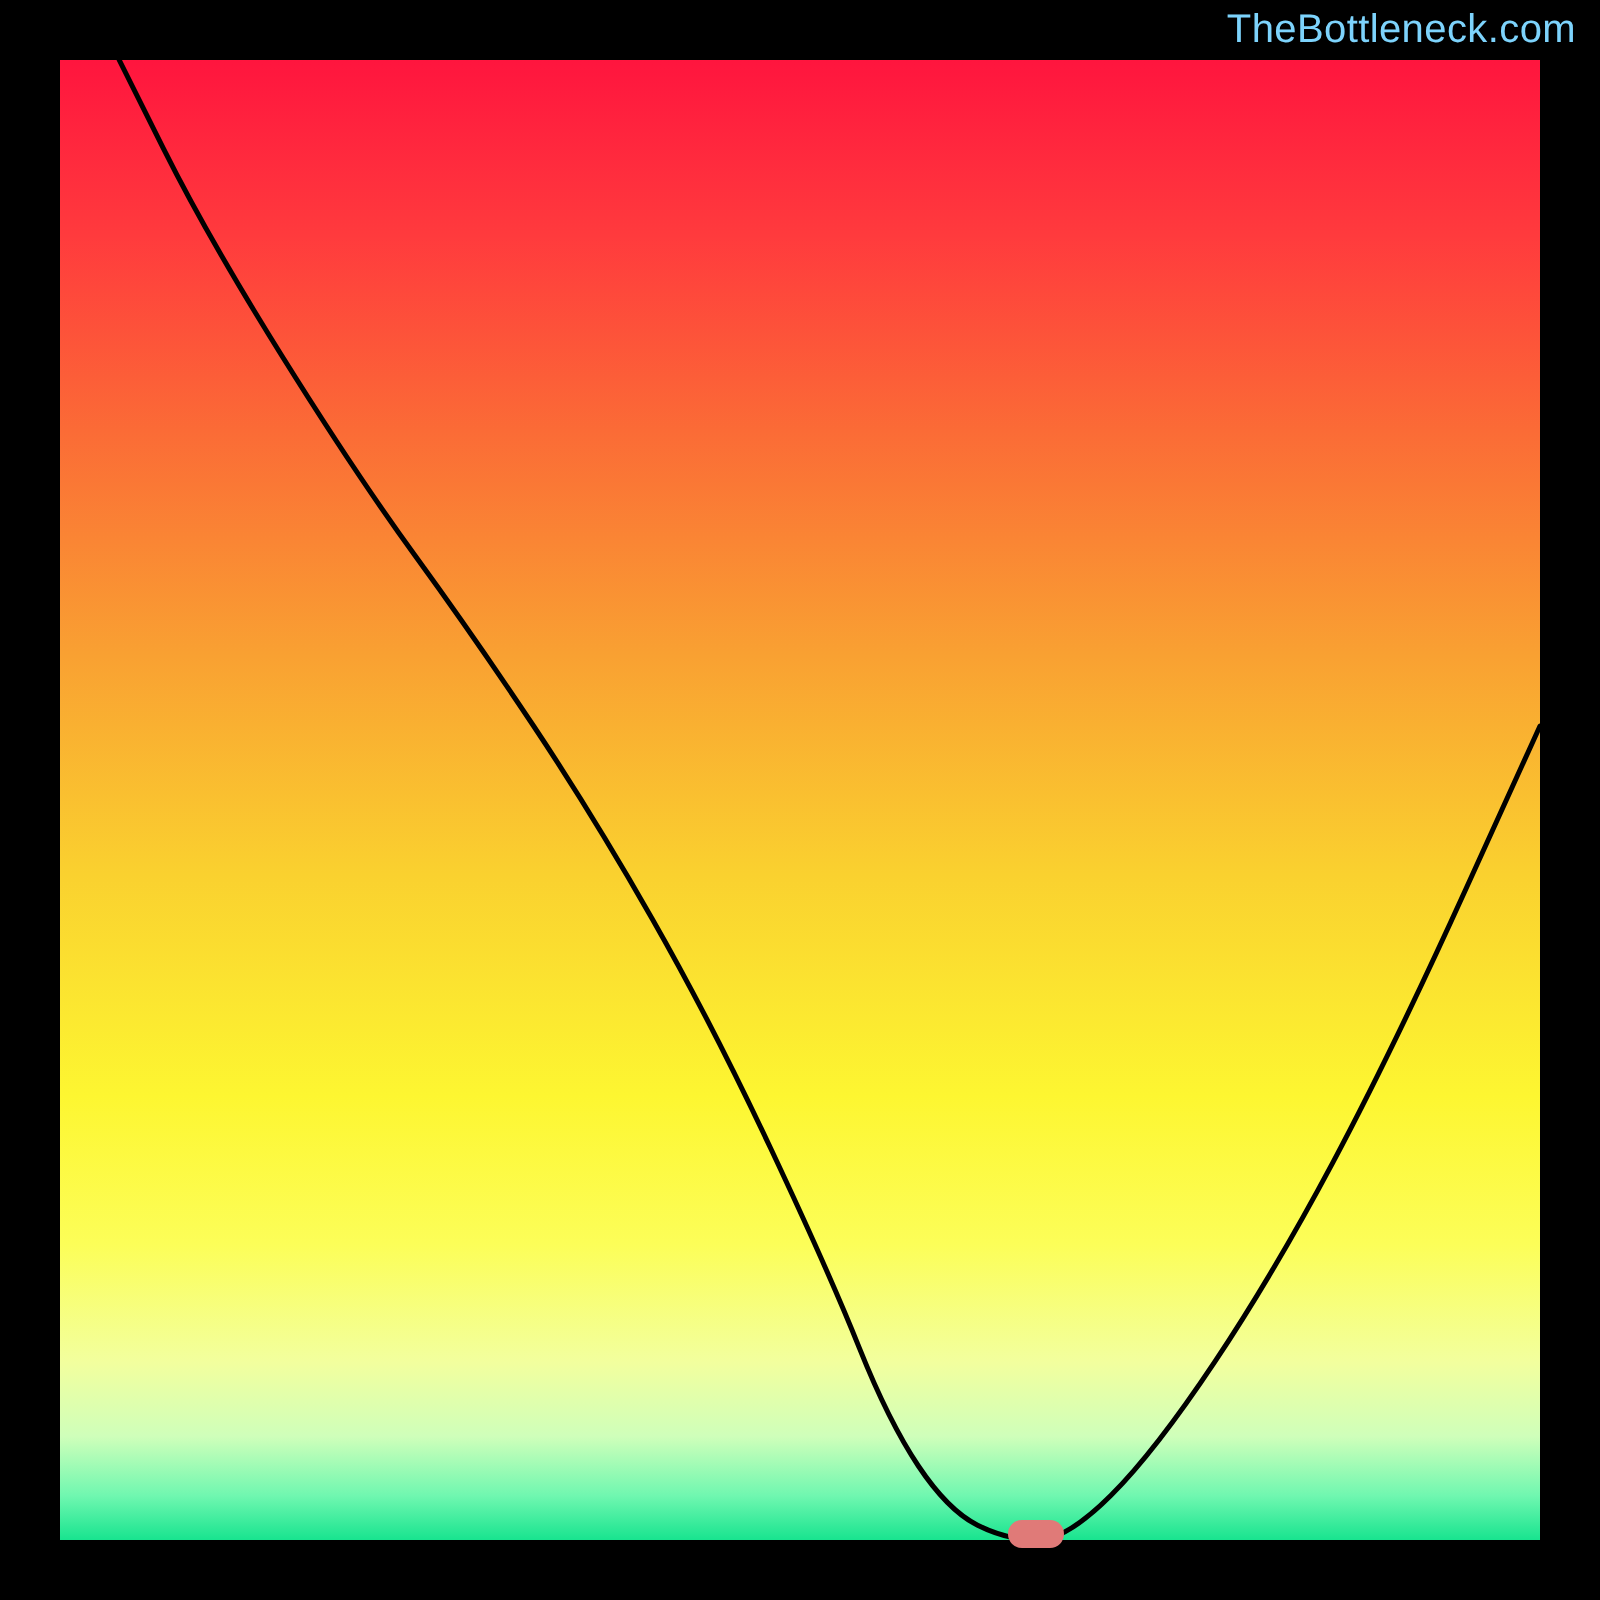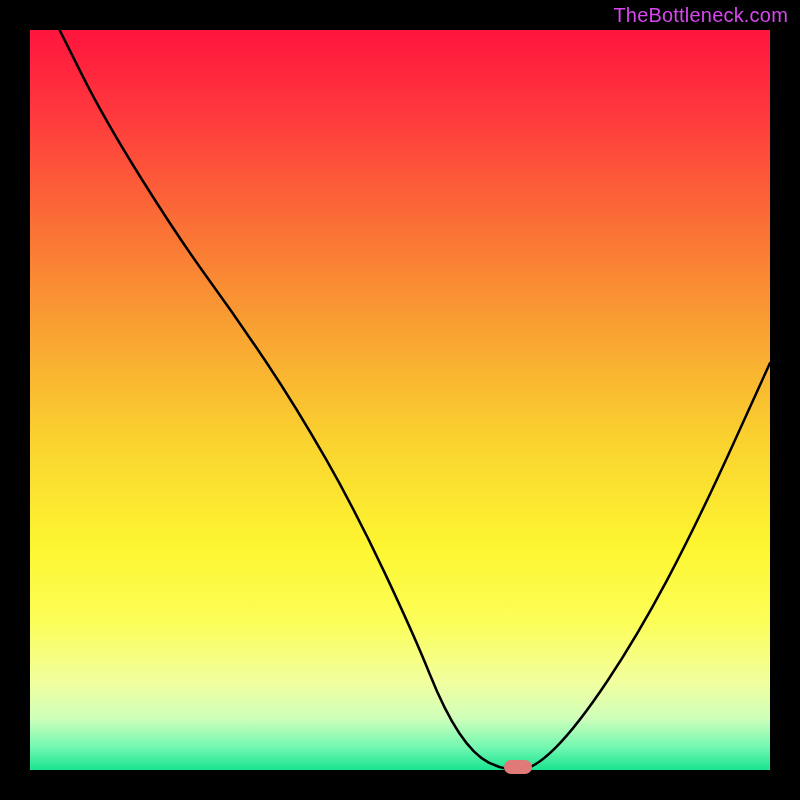--- a/index.html
+++ b/index.html
@@ -14,21 +14,21 @@
   .frame {
     position: relative;
     width: 800px;
     height: 800px;
     background: #000;
   }
   .watermark {
     position: absolute;
     top: 4px;
     right: 12px;
-    color: #d946ef;
+    color: #7dd3fc;
     font-size: 20px;
     letter-spacing: 0.2px;
     z-index: 10;
   }
   
   .plot-area {
     position: absolute;
     left: 30px;
     top: 30px;
     width: 740px;

